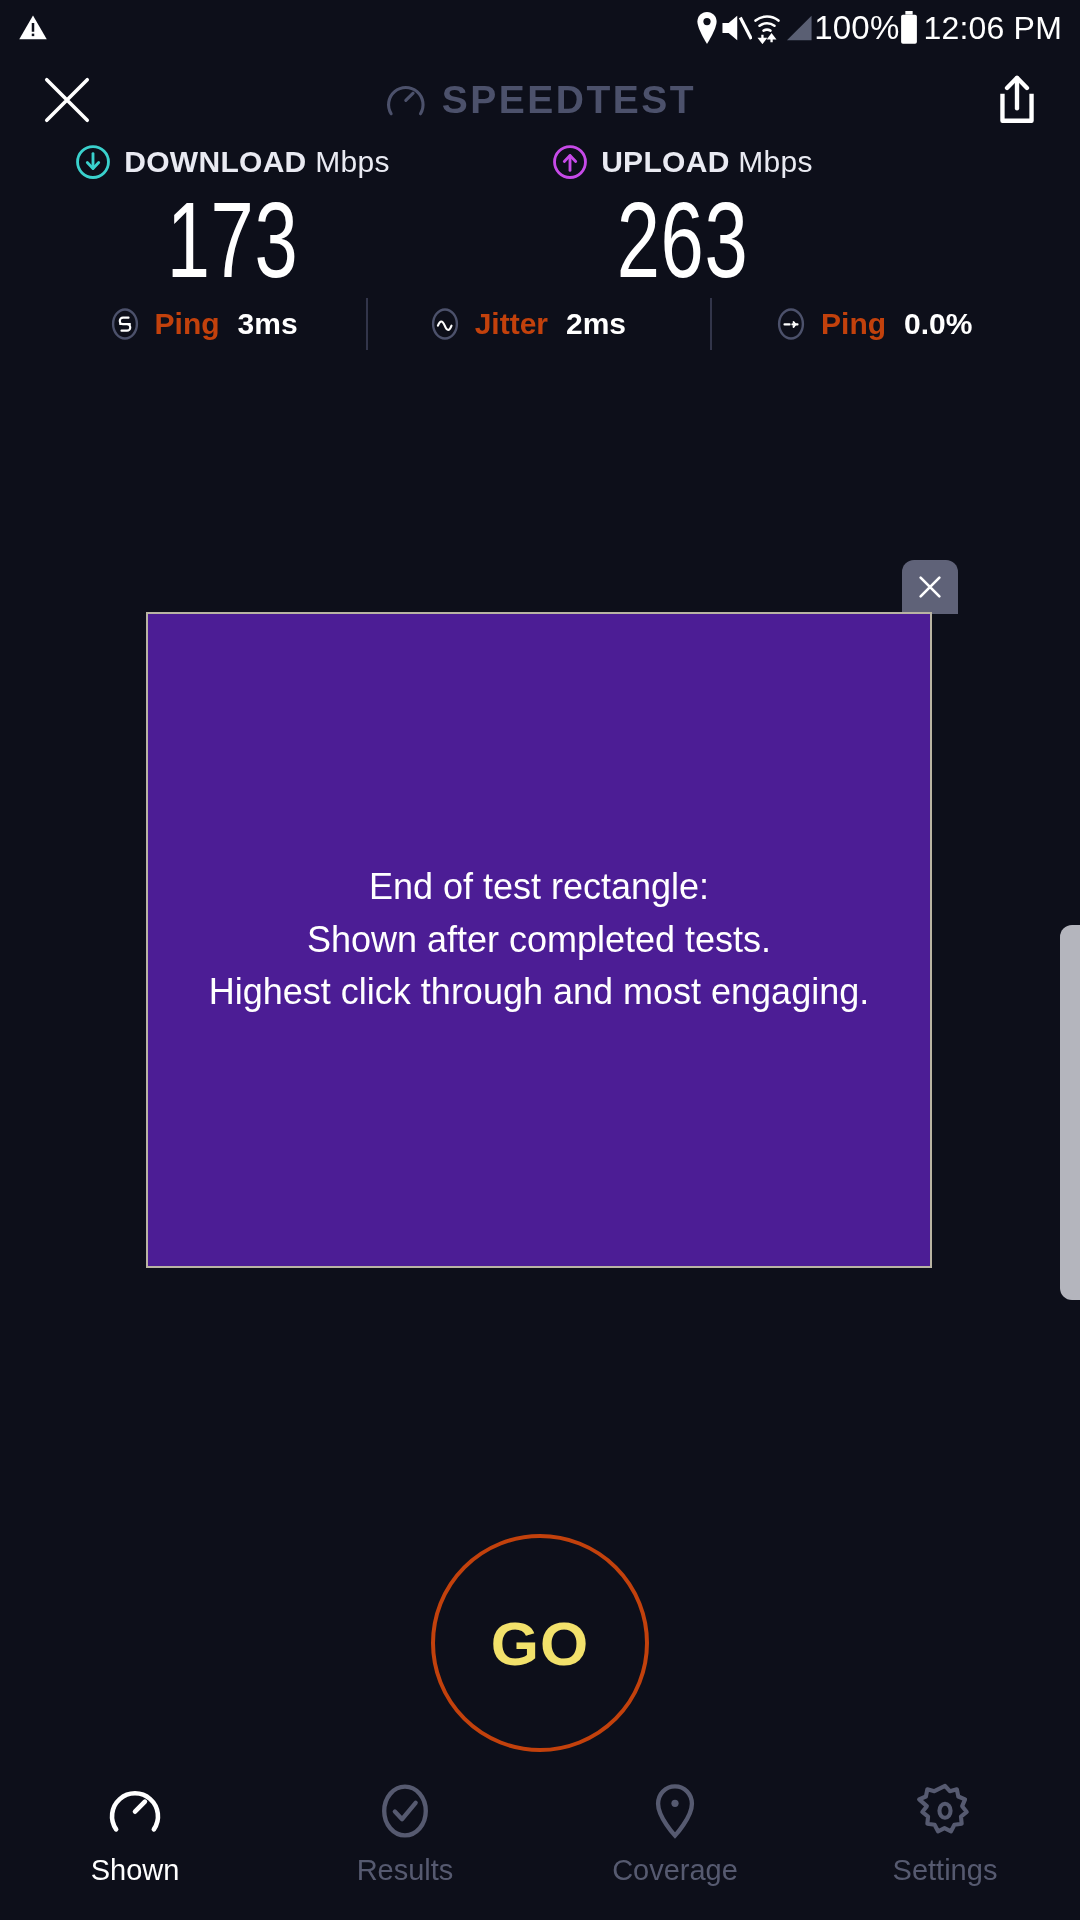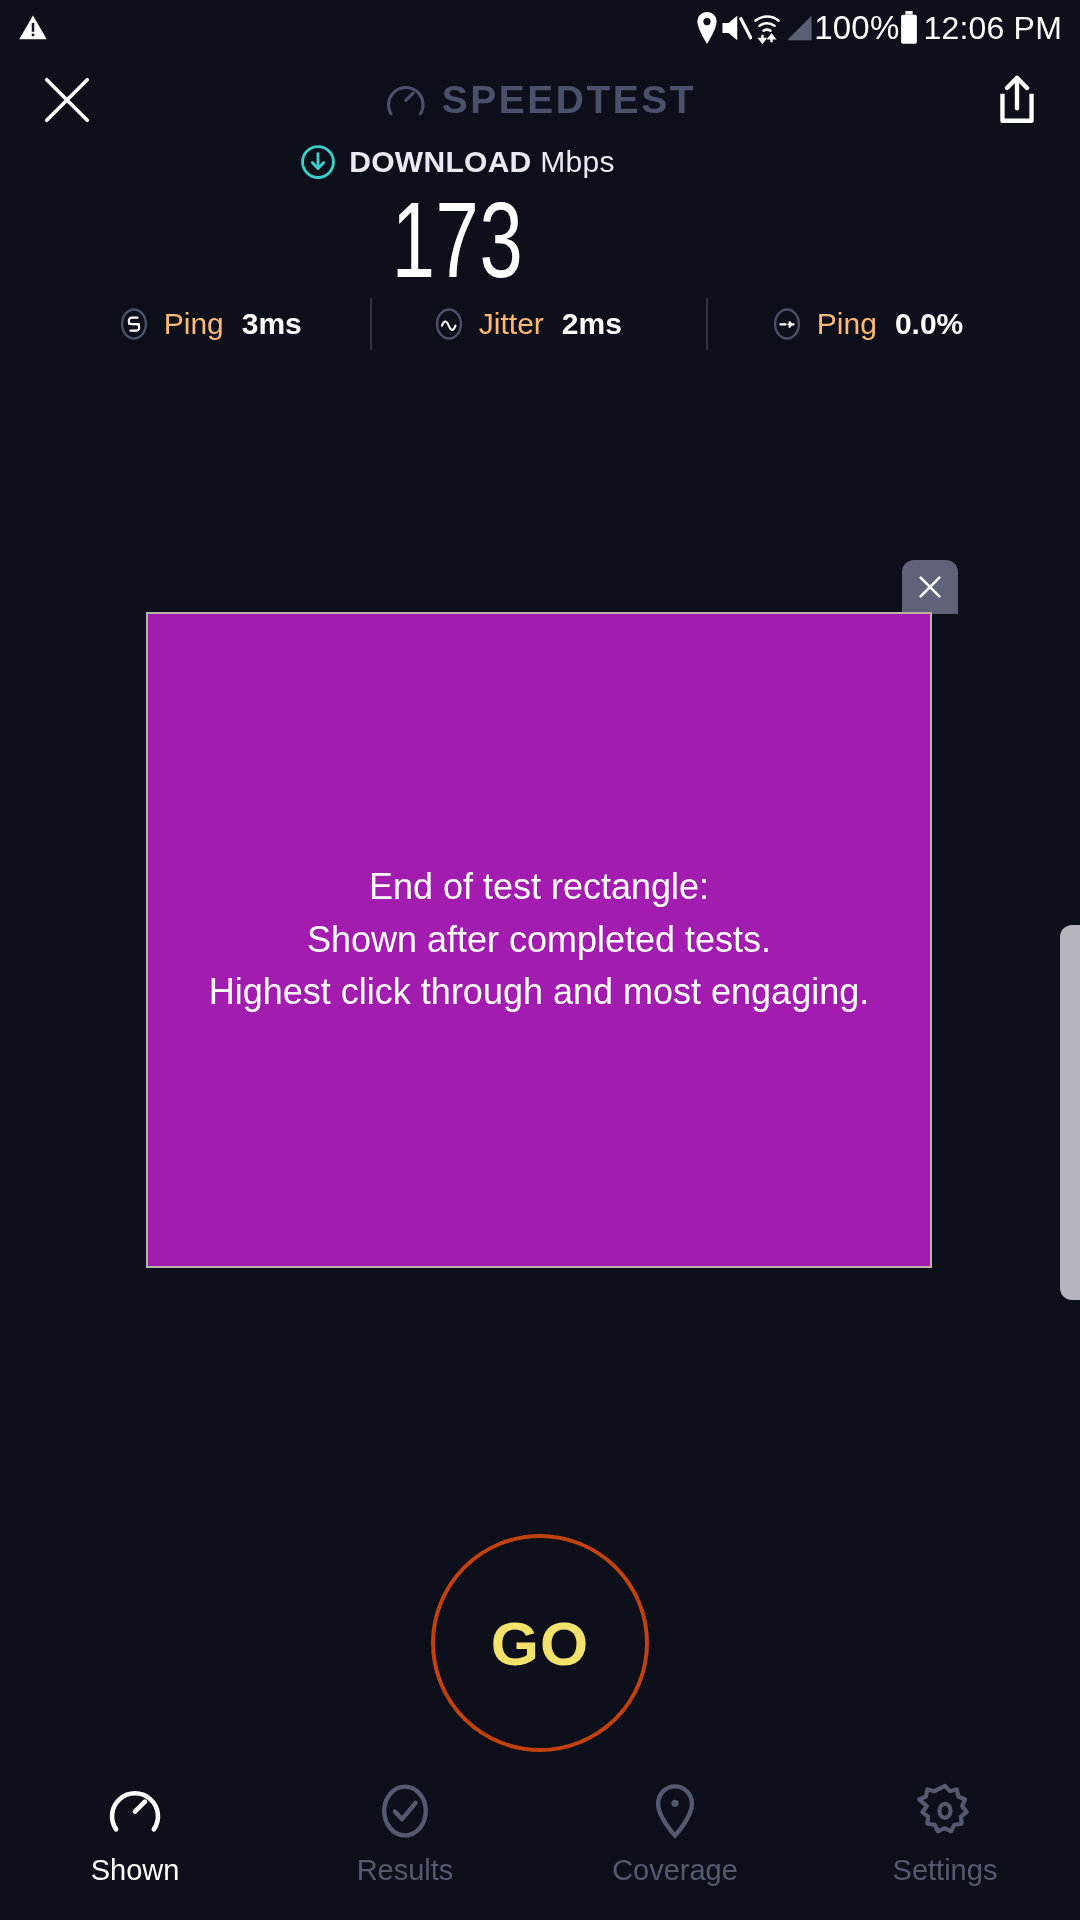--- a/index.html
+++ b/index.html
@@ -63,31 +63,31 @@
     transform:scaleX(0.72); transform-origin:center top;
     letter-spacing:1px;
   }
 
   
   .metrics {
     position:absolute; top:298px; left:0; width:1080px;
     display:flex; align-items:center; justify-content:center;
   }
   .metric { display:flex; align-items:center; gap:13px; }
-  .metric-name { color:#fdba74; font-size:30px; font-weight:400; }
+  .metric-name { color:#c2410c; font-size:30px; font-weight:700; }
   .metric-val  { color:#ffffff; font-size:30px; font-weight:600; margin-left:5px; }
   .divider { width:2px; height:52px; background:#32354a; }
   .m-gap-a { width:68px; } .m-gap-b { width:60px; }
   .m-gap-c { width:84px; } .m-gap-d { width:62px; }
 
   
   .ad-wrap { position:absolute; left:146px; top:612px; }
   .ad-box {
     position:relative; width:786px; height:656px;
-    background:#a21caf; border:2px solid #b9b4a3;
+    background:#4c1d95; border:2px solid #b9b4a3;
     display:flex; align-items:center; justify-content:center;
   }
   .ad-text {
     color:#ffffff; font-size:36px; line-height:1.46; text-align:center;
     padding:0 20px; font-weight:400;
   }
   .ad-close {
     position:absolute; left:756px; top:-52px;
     width:56px; height:54px; background:#5f6278;
     border-radius:12px 12px 0 0;
@@ -192,20 +192,31 @@
           <svg width="36" height="36" viewBox="0 0 24 24">
             <circle cx="12" cy="12" r="10.3" stroke="#3ad1cd" stroke-width="1.9" fill="none"></circle>
             <path d="M12 6.4 V16" stroke="#3ad1cd" stroke-width="1.9" stroke-linecap="round"></path>
             <path d="M8.2 12.4 L12 16.4 L15.8 12.4" stroke="#3ad1cd" stroke-width="1.9" fill="none" stroke-linecap="round" stroke-linejoin="round"></path>
           </svg>
           <span class="res-label"><span>DOWNLOAD</span> <span class="unit">Mbps</span></span>
         </div>
         <div class="res-value">173</div>
       </div>
 
+      <div class="res-col">
+        <div class="res-head">
+          <svg width="36" height="36" viewBox="0 0 24 24">
+            <circle cx="12" cy="12" r="10.3" stroke="#c64ae8" stroke-width="1.9" fill="none"></circle>
+            <path d="M12 17.6 V8" stroke="#c64ae8" stroke-width="1.9" stroke-linecap="round"></path>
+            <path d="M8.2 11.6 L12 7.6 L15.8 11.6" stroke="#c64ae8" stroke-width="1.9" fill="none" stroke-linecap="round" stroke-linejoin="round"></path>
+          </svg>
+          <span class="res-label"><span>UPLOAD</span> <span class="unit">Mbps</span></span>
+        </div>
+        <div class="res-value">263</div>
+      </div>
 
     </div>
   </div>
 
   <div class="metrics">
 
     <div class="metric">
       <svg width="34" height="34" viewBox="0 0 24 24">
         <ellipse cx="12" cy="12" rx="8.4" ry="10.2" stroke="#4c516b" stroke-width="1.7" fill="none"></ellipse>
         <path d="M14.5 7.5 H10.6a2.3 2.3 0 0 0 0 4.6h2.8a2.3 2.3 0 0 1 0 4.6H9.5" stroke="#ffffff" stroke-width="1.5" fill="none" stroke-linecap="round"></path>

